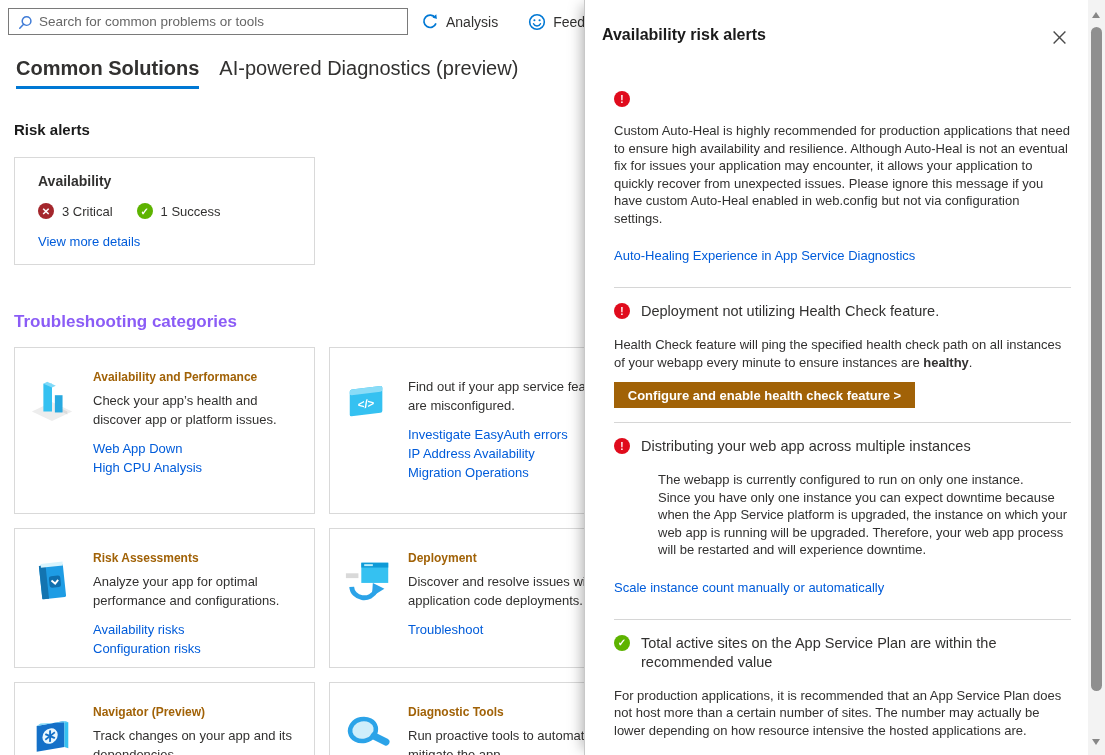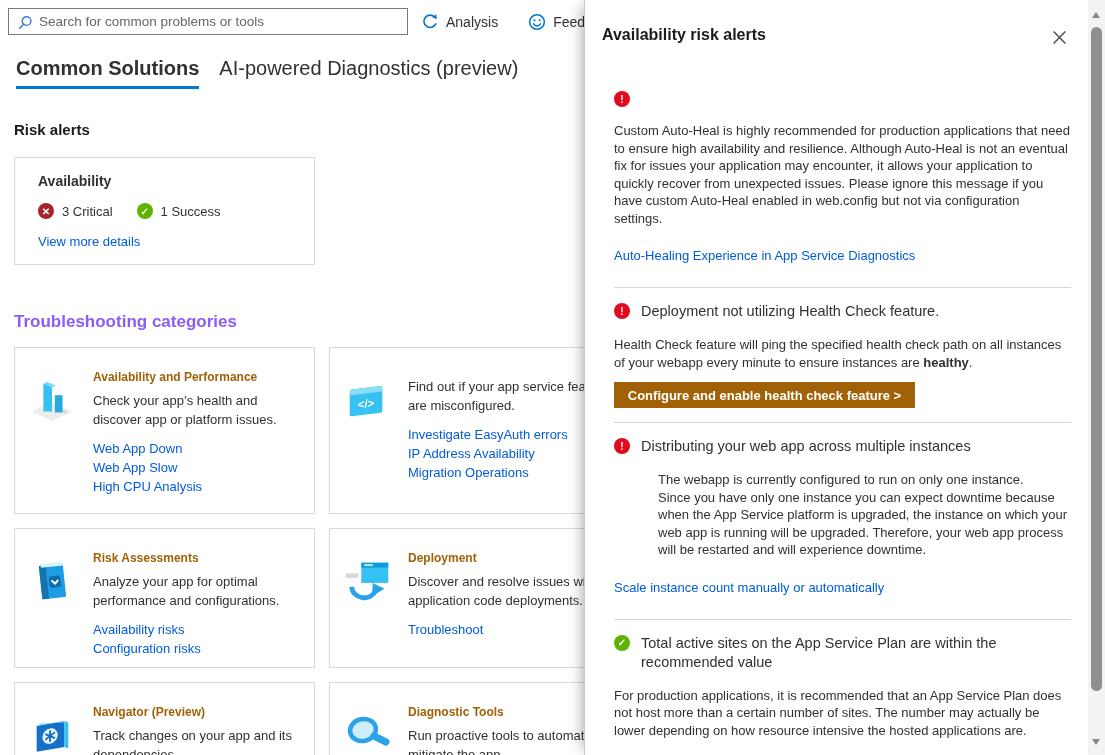--- a/index.html
+++ b/index.html
@@ -145,21 +145,20 @@
           <rect x="15" y="7" width="9" height="29" fill="#35c1f1"></rect>
           <polygon points="15,7 19,5 28,9 24,11" fill="#7fd9f8"></polygon>
           <rect x="27" y="19" width="8" height="18" fill="#28a9e0"></rect>
         </svg>
       </div>
       <div class="card-body">
         <div class="card-title">Availability and Performance</div>
         <div class="card-desc">Check your app’s health and discover app or platform issues.</div>
         <div class="card-links">
           <a class="link">Web App Down</a>
-          <a class="link">Web App Slow</a>
           <a class="link">High CPU Analysis</a>
         </div>
       </div>
     </div>
 
     <div class="card h1">
       <div class="card-icon">
         <svg width="46" height="48" viewBox="0 0 48 48">
           <g transform="skewY(-7)">
             <rect x="6" y="14" width="34" height="28" rx="2" fill="#35c1f1"></rect>

